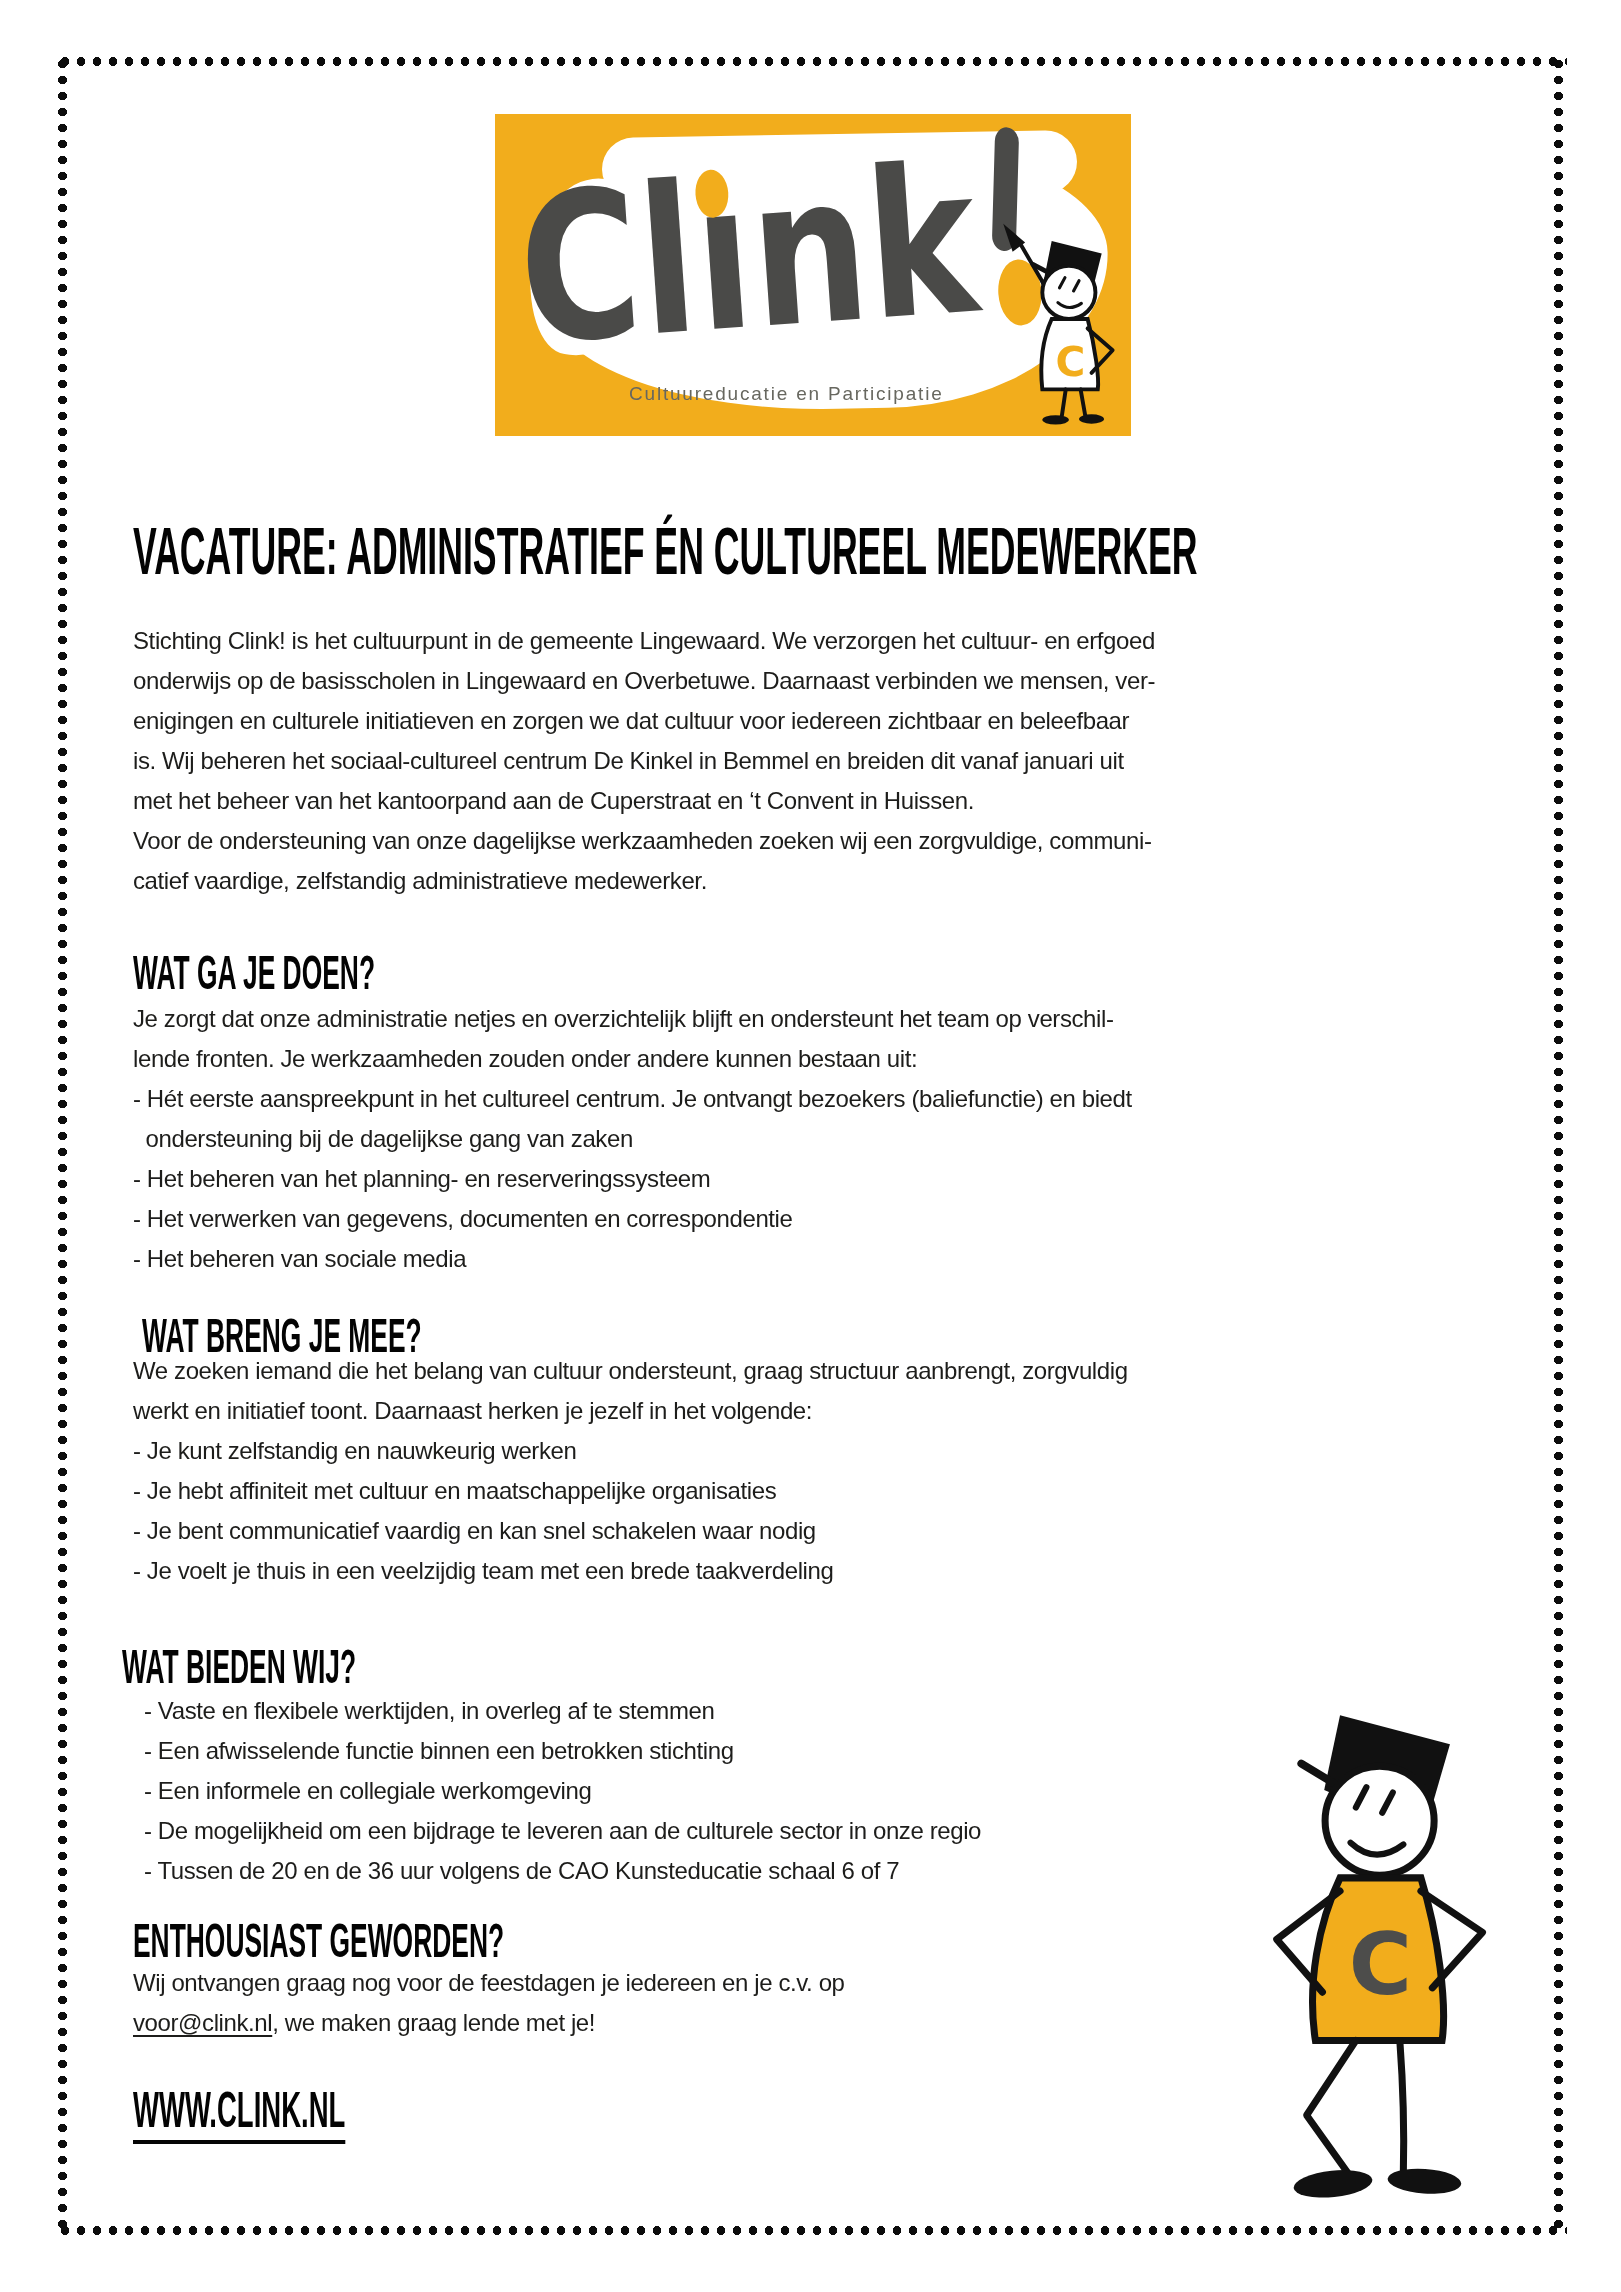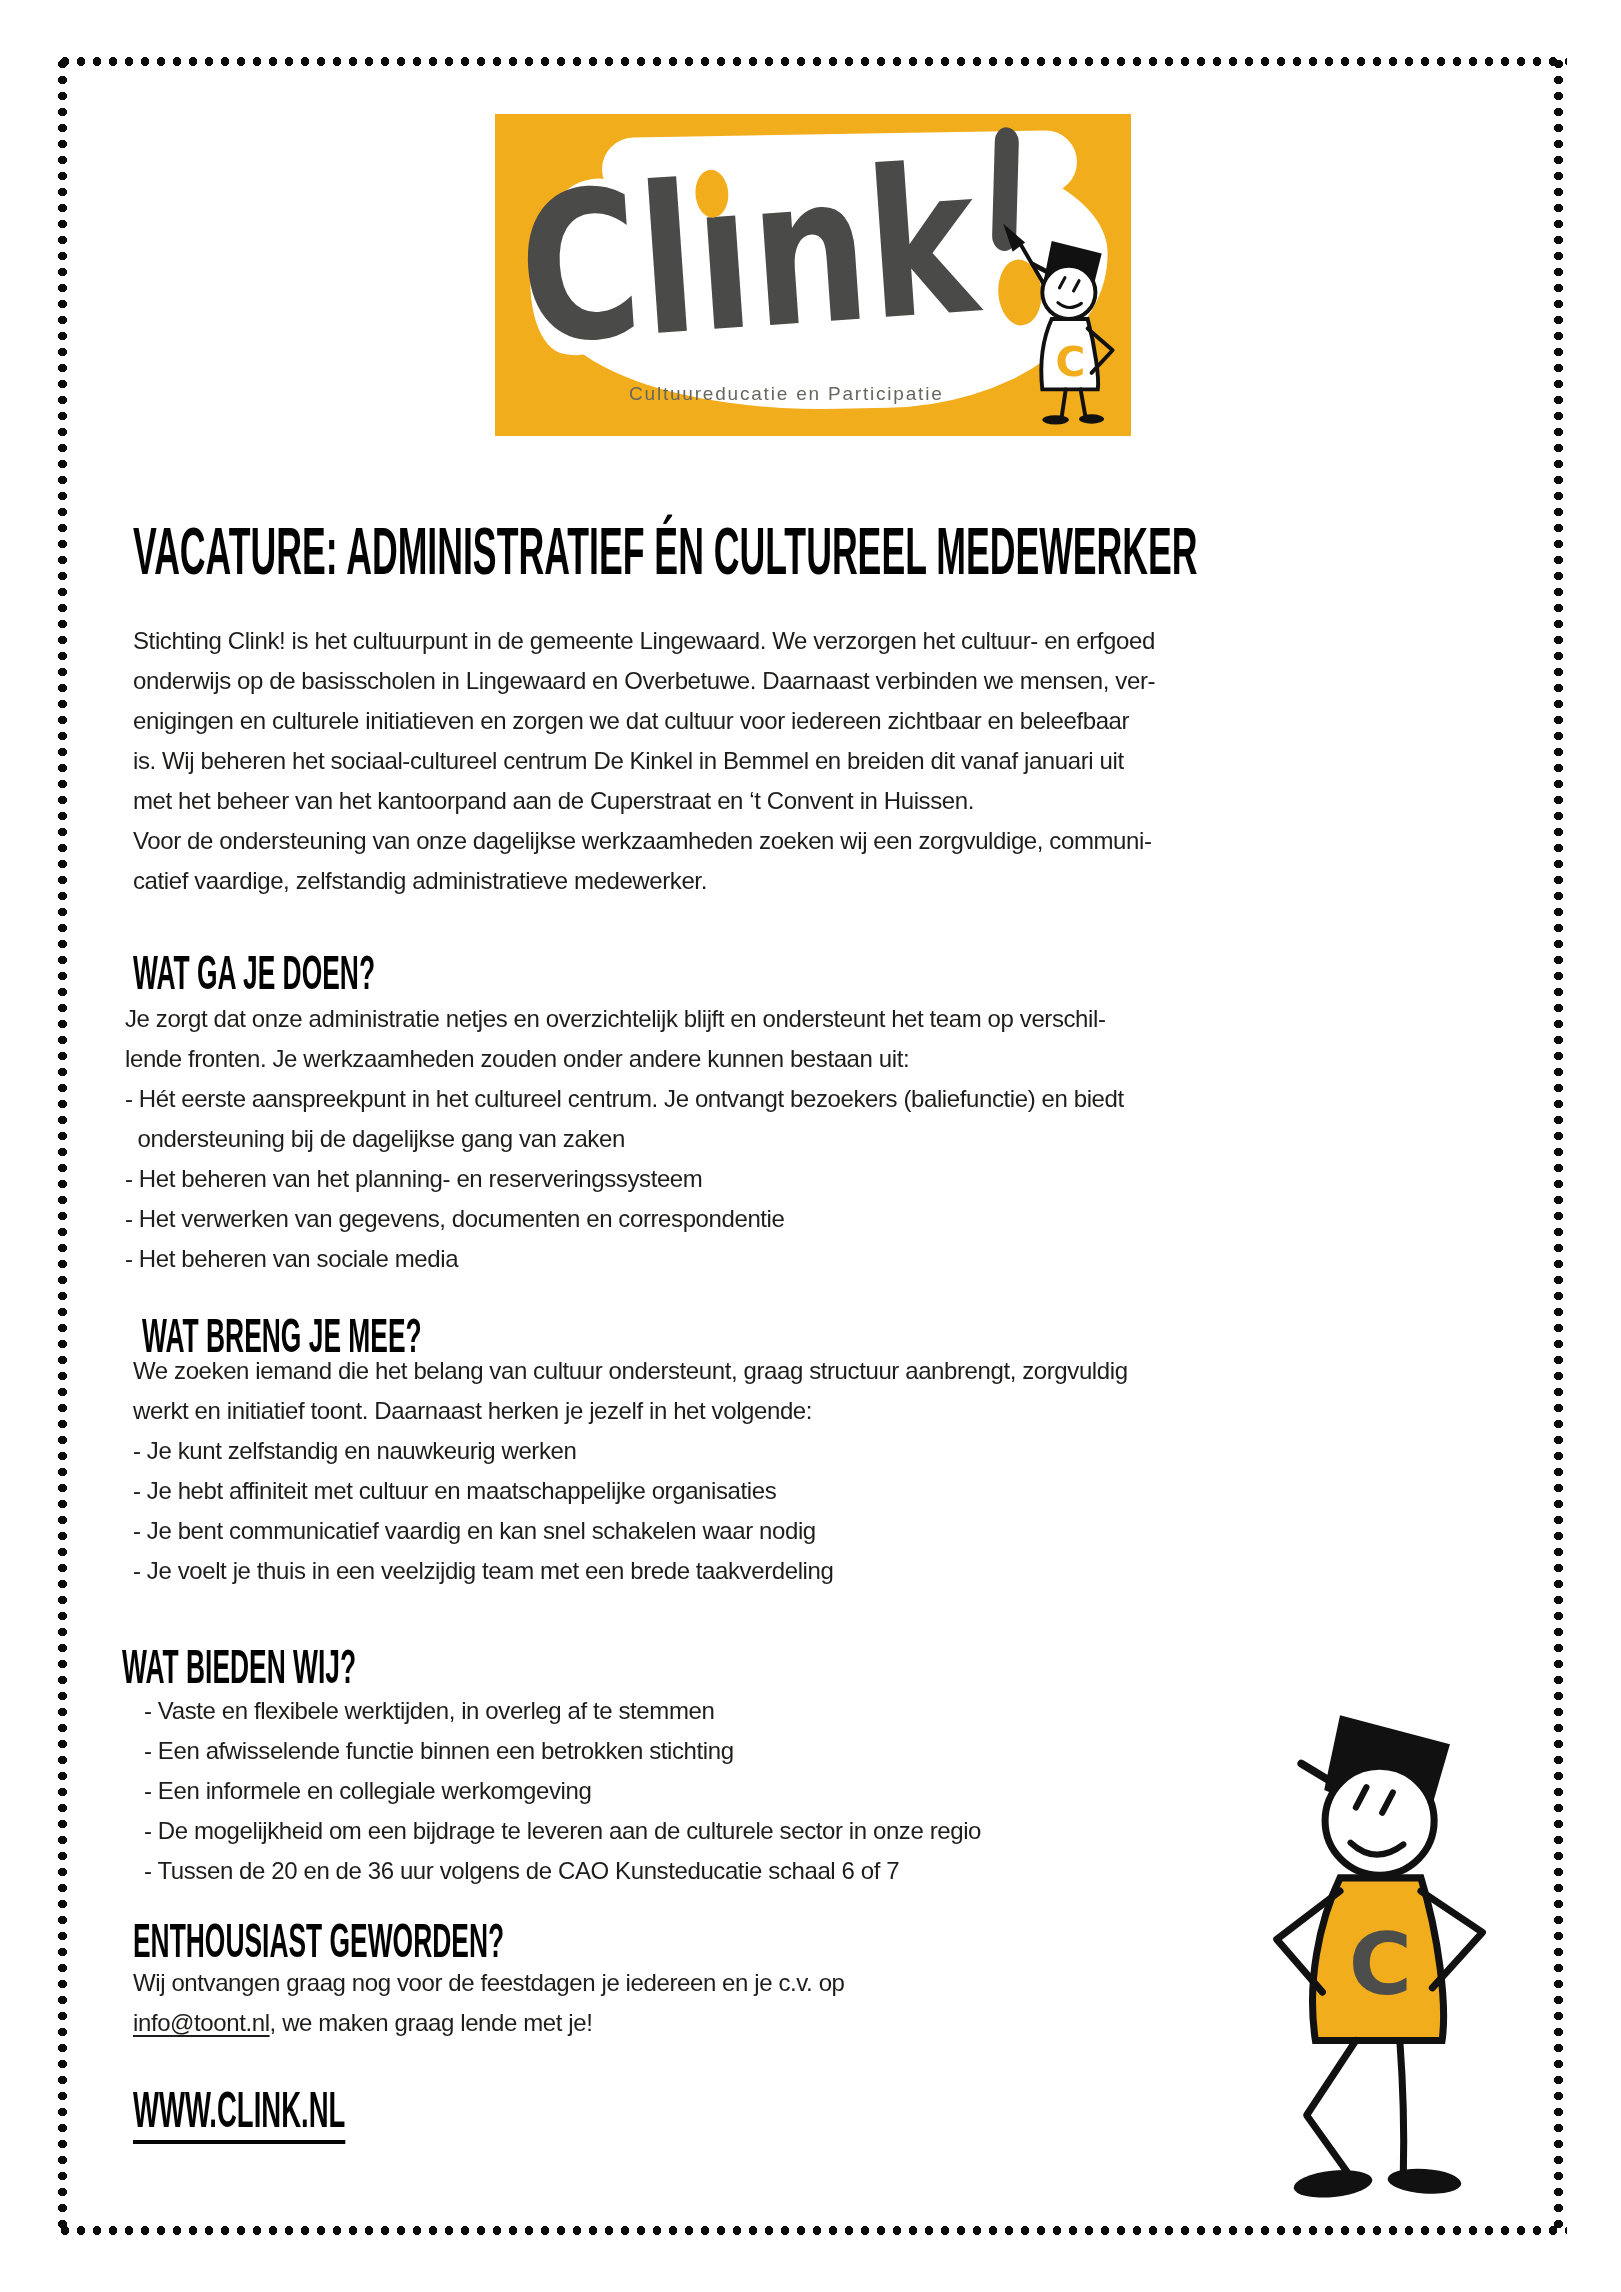--- a/index.html
+++ b/index.html
@@ -96,21 +96,21 @@
 onderwijs op de basisscholen in Lingewaard en Overbetuwe. Daarnaast verbinden we mensen, ver-
 enigingen en culturele initiatieven en zorgen we dat cultuur voor iedereen zichtbaar en beleefbaar
 is. Wij beheren het sociaal-cultureel centrum De Kinkel in Bemmel en breiden dit vanaf januari uit
 met het beheer van het kantoorpand aan de Cuperstraat en ‘t Convent in Huissen.
 Voor de ondersteuning van onze dagelijkse werkzaamheden zoeken wij een zorgvuldige, communi-
 catief vaardige, zelfstandig administratieve medewerker.</div>
 
   <div class="abs" style="left:133px;top:949px;">
     <span class="cond h2">WAT GA JE DOEN?</span>
   </div>
-  <div class="abs body-text" style="left:125px;top:999px;">Je zorgt dat onze administratie netjes en overzichtelijk blijft en ondersteunt het team op verschil-
+  <div class="abs body-text" style="left:133px;top:999px;">Je zorgt dat onze administratie netjes en overzichtelijk blijft en ondersteunt het team op verschil-
 lende fronten. Je werkzaamheden zouden onder andere kunnen bestaan uit:
 - Hét eerste aanspreekpunt in het cultureel centrum. Je ontvangt bezoekers (baliefunctie) en biedt
 &nbsp;&nbsp;ondersteuning bij de dagelijkse gang van zaken
 - Het beheren van het planning- en reserveringssysteem
 - Het verwerken van gegevens, documenten en correspondentie
 - Het beheren van sociale media</div>
 
   <div class="abs" style="left:142px;top:1300px;margin-top:12px;">
     <span class="cond h2">WAT BRENG JE MEE?</span>
   </div>
@@ -127,21 +127,21 @@
   <div class="abs body-text" style="left:144px;top:1691px;">- Vaste en flexibele werktijden, in overleg af te stemmen
 - Een afwisselende functie binnen een betrokken stichting
 - Een informele en collegiale werkomgeving
 - De mogelijkheid om een bijdrage te leveren aan de culturele sector in onze regio
 - Tussen de 20 en de 36 uur volgens de CAO Kunsteducatie schaal 6 of 7</div>
 
   <div class="abs" style="left:133px;top:1917px;">
     <span class="cond h2">ENTHOUSIAST GEWORDEN?</span>
   </div>
   <div class="abs body-text" style="left:133px;top:1963px;">Wij ontvangen graag nog voor de feestdagen je iedereen en je c.v. op</div>
-  <div class="abs body-text" style="left:133px;top:2003px;"><a href="#" class="email-link">info@toont.nl</a><span>, we maken graag lende met je!</span></div>
+  <div class="abs body-text" style="left:133px;top:2003px;"><a href="#" class="email-link">voor@clink.nl</a><span>, we maken graag lende met je!</span></div>
 
   <div class="abs" style="left:133px;top:2085px;">
     <span class="cond www">WWW.CLINK.NL</span>
   </div>
 
   <svg class="abs mascot-svg" style="left:1252px;top:1702px;" width="264" height="510" viewBox="0 0 300 580">
     <polygon points="100,15 225,48 196,148 82,100" fill="#111"></polygon>
     <line x1="56" y1="70" x2="112" y2="104" stroke-width="9"></line>
     <circle cx="145" cy="135" r="62" fill="#fff" stroke="#111" stroke-width="8"></circle>
     <line x1="118" y1="120" x2="130" y2="97" stroke-width="7"></line>

